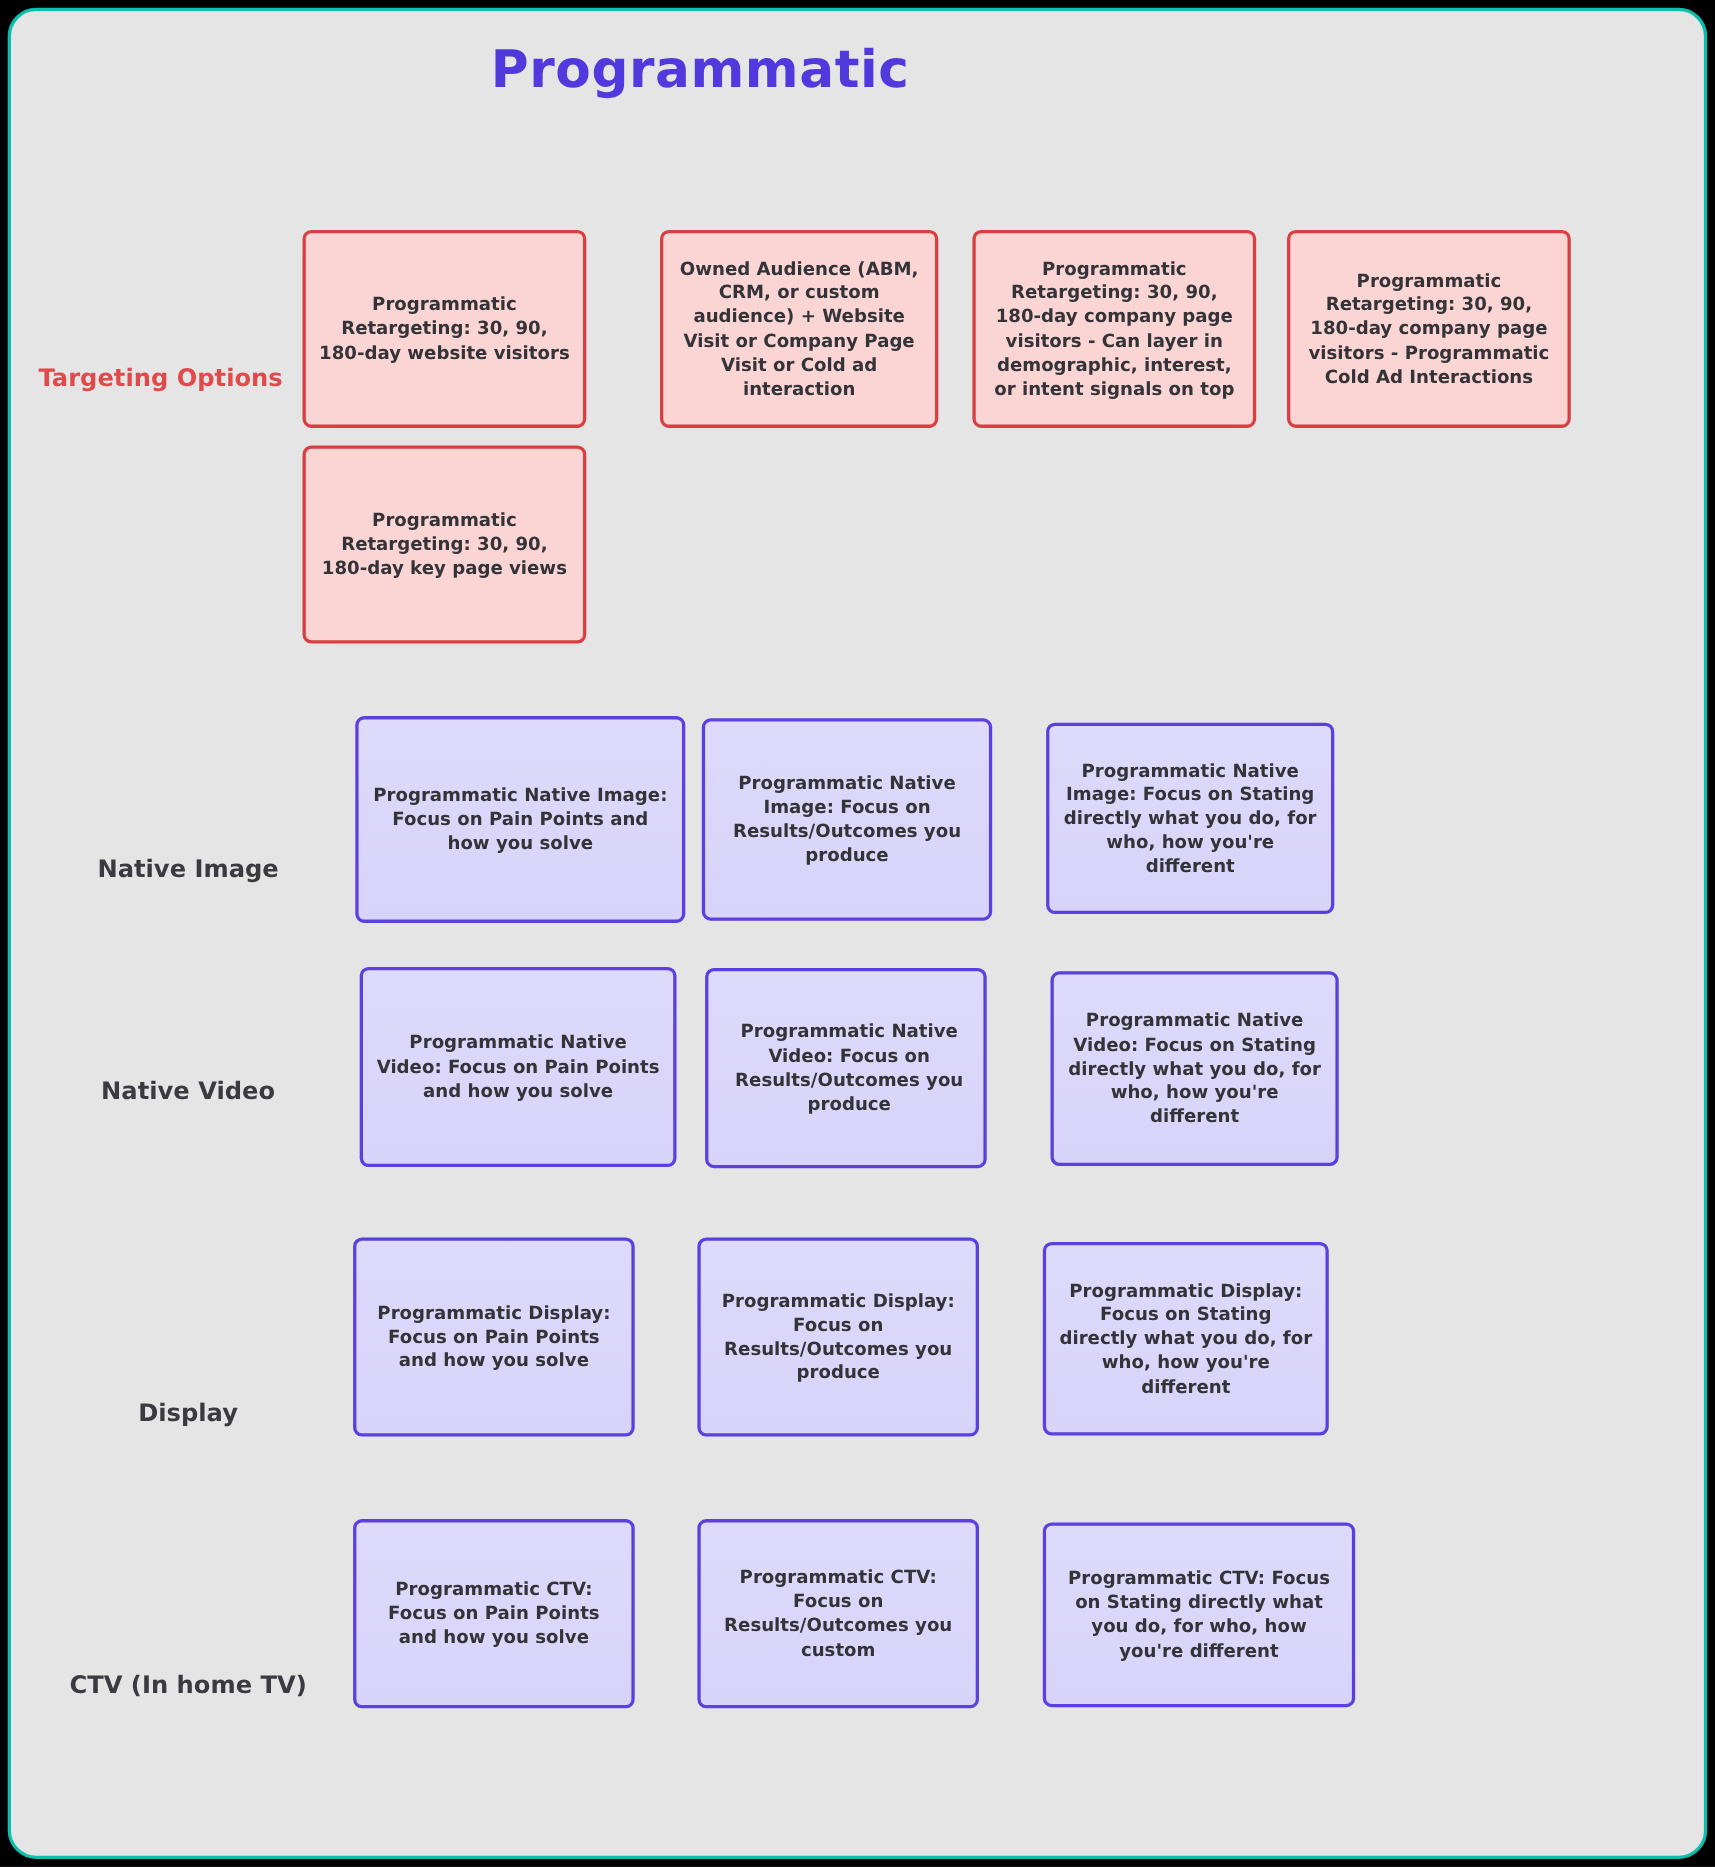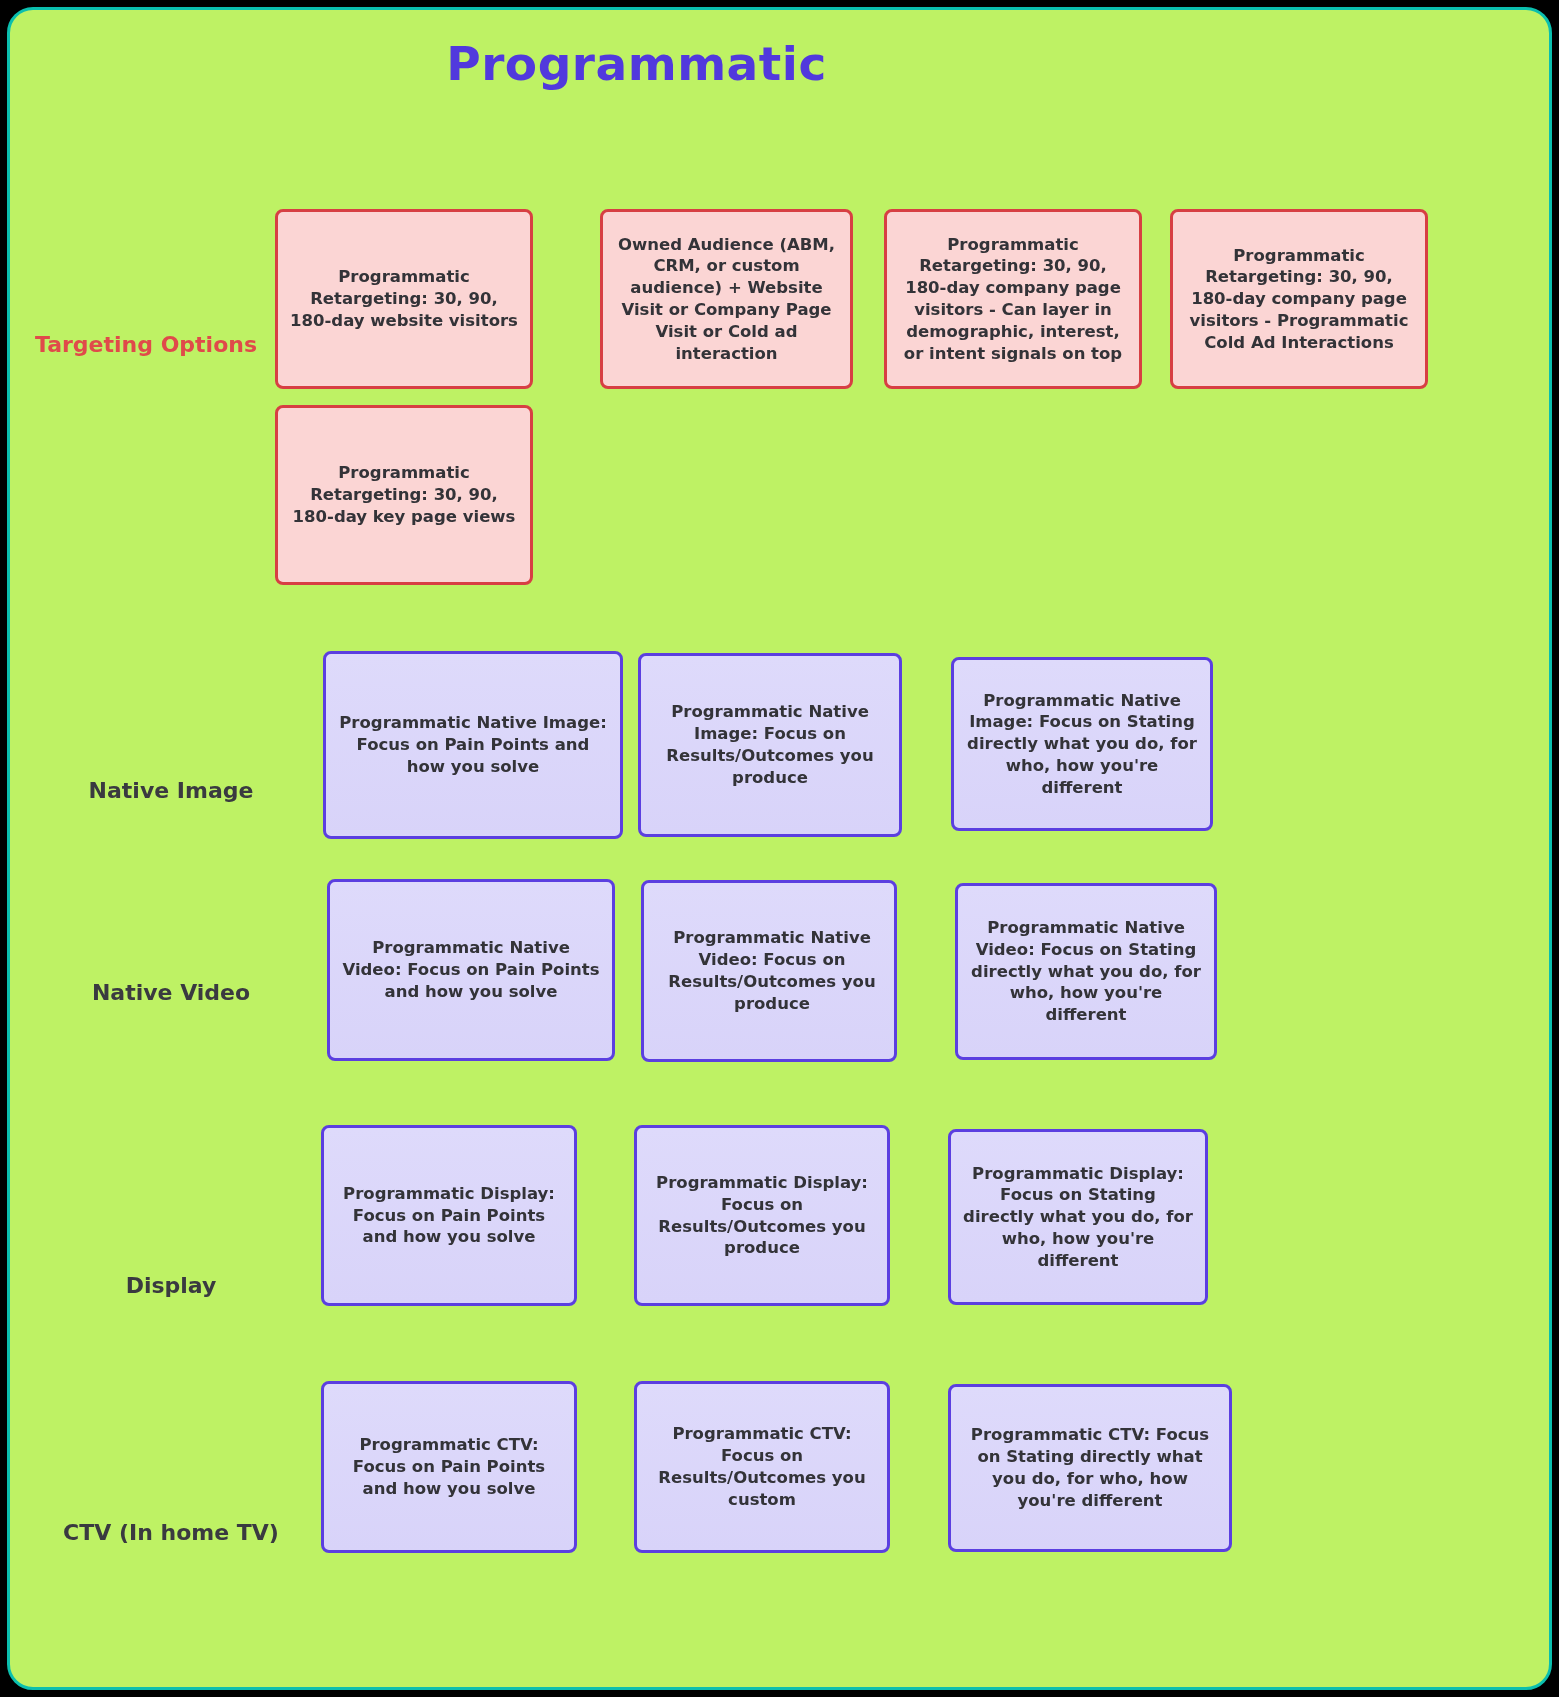--- a/index.html
+++ b/index.html
@@ -10,21 +10,21 @@
     background: #000000;
     font-family: "DejaVu Sans", sans-serif;
   }
 
   #frame {
     position: absolute;
     left: 7px;
     top: 7px;
     width: 1545px;
     height: 1683px;
-    background: #bef264;
+    background: #e5e5e5;
     border: 3px solid #0bbfae;
     border-radius: 26px;
     overflow: hidden;
   }
 
   #page-title {
     position: absolute;
     left: 0;
     top: 26px;
     width: 1253px;

